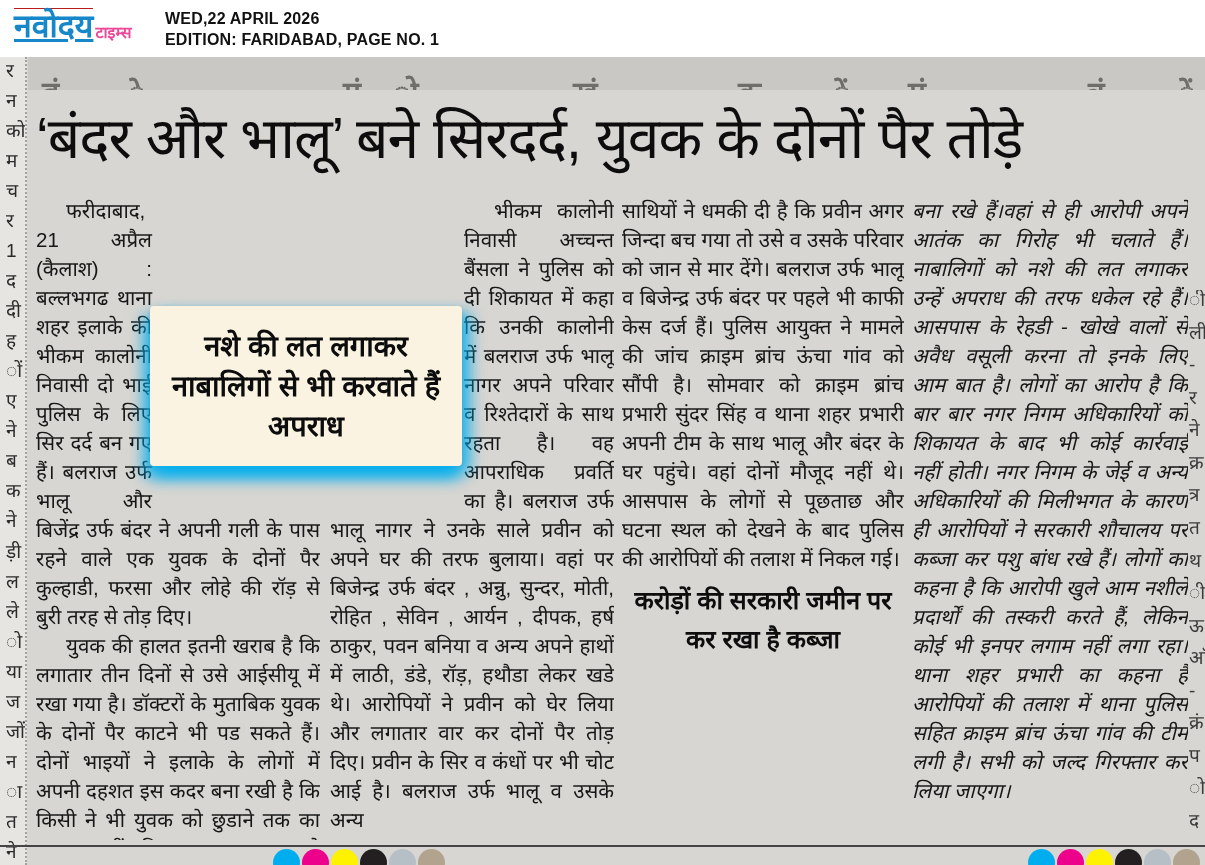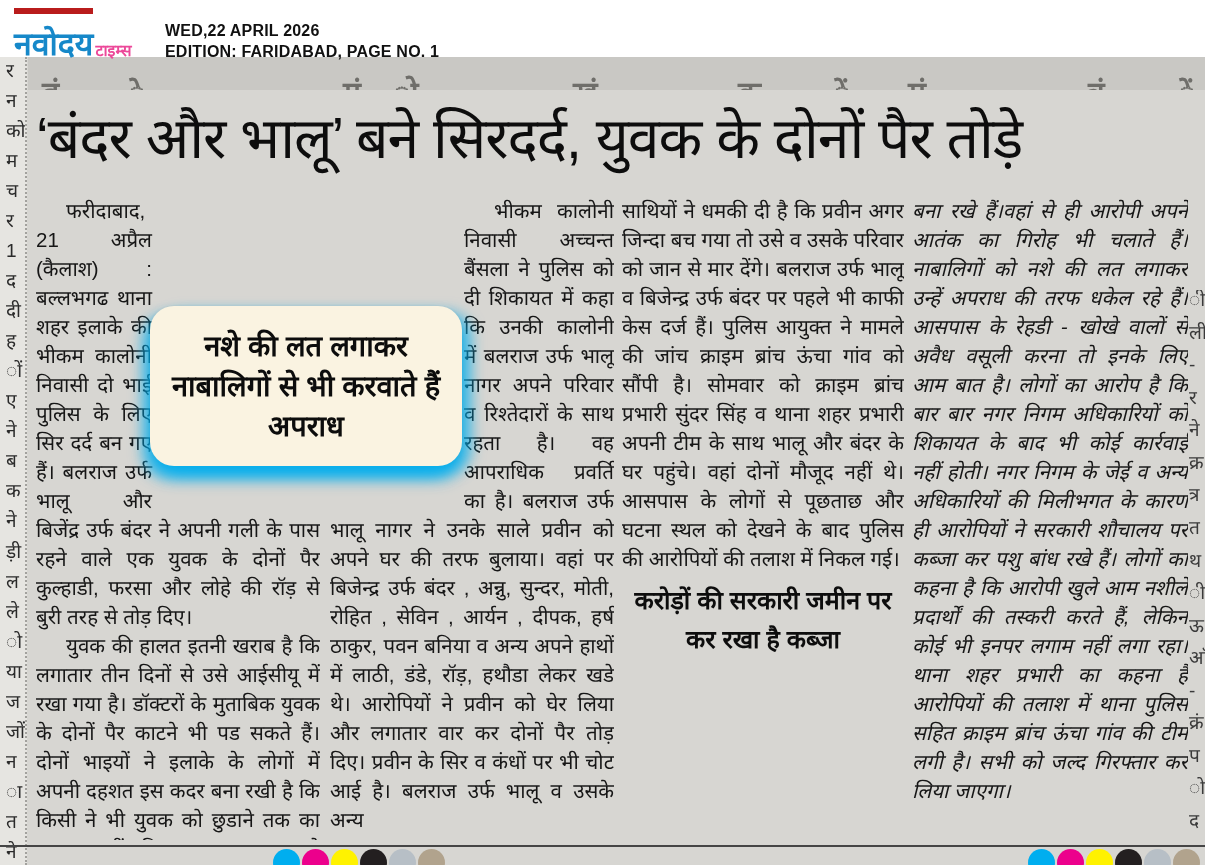--- a/index.html
+++ b/index.html
@@ -12,30 +12,29 @@
   
   .masthead{
     position:absolute; left:0; top:0; width:1205px; height:57px;
     background:#ffffff; z-index:6;
   }
   .logo{
     position:absolute; left:14px; top:8px; display:flex; align-items:flex-end;
   }
   .logo-main{
     font-size:32px; font-weight:bold; color:#1688c9; letter-spacing:0px;
-    line-height:1; border-top:6px solid #b91c1c; padding-top:14px;
+    line-height:1; border-top:1px solid #b91c1c; padding-top:1px;text-decoration:underline;
   }
   .logo-sub{
     font-size:16px; color:#ec4899; margin-left:2px; line-height:1.2; font-weight:bold;
   }
   .mast-text{
     position:absolute; left:165px; top:8px;
     font-size:16px; font-weight:bold; color:#111; line-height:21px;
     letter-spacing:.2px;
-    margin-top:12px;
   }
   
   .top-strip{
     position:absolute; left:28px; top:57px; width:1177px; height:33px;
     background:#c9c8c4; overflow:hidden; z-index:1;
   }
   .top-strip .frag{
     position:absolute; top:4px; font-size:30px; font-weight:bold; color:#6f6e6a;
     transform:translateY(10px);
   }
@@ -74,21 +73,21 @@
   .col2{left:330px; width:284px;}
   .col3{left:622px; width:282px;}
   .col4{left:912px; width:276px;font-style:italic;}
   .col p{margin:0;}
   .col p.indent{text-indent:30px;}
   .spacer-r{float:right; width:168px; height:240px; margin-top:54px;}
   .spacer-l{float:left;  width:134px; height:244px; margin-top:48px;}
   
   .callout{
     position:absolute; left:150px; top:306px; width:312px; height:160px;
-    background:#faf3e1; border-radius:24px; z-index:4;
+    background:#faf3e1; border-radius:4px; z-index:4;
     box-shadow:0 12px 16px rgba(0,174,239,.85),
                10px 6px 14px rgba(0,174,239,.55),
                -8px 10px 14px rgba(0,174,239,.55),
                0 2px 4px rgba(0,0,0,.15);
     display:flex; align-items:center; justify-content:center; text-align:center;
   }
   .callout-text{
     font-size:29px; font-weight:bold; line-height:40px; color:#0c0c0c;
     padding:0 10px;
   }

